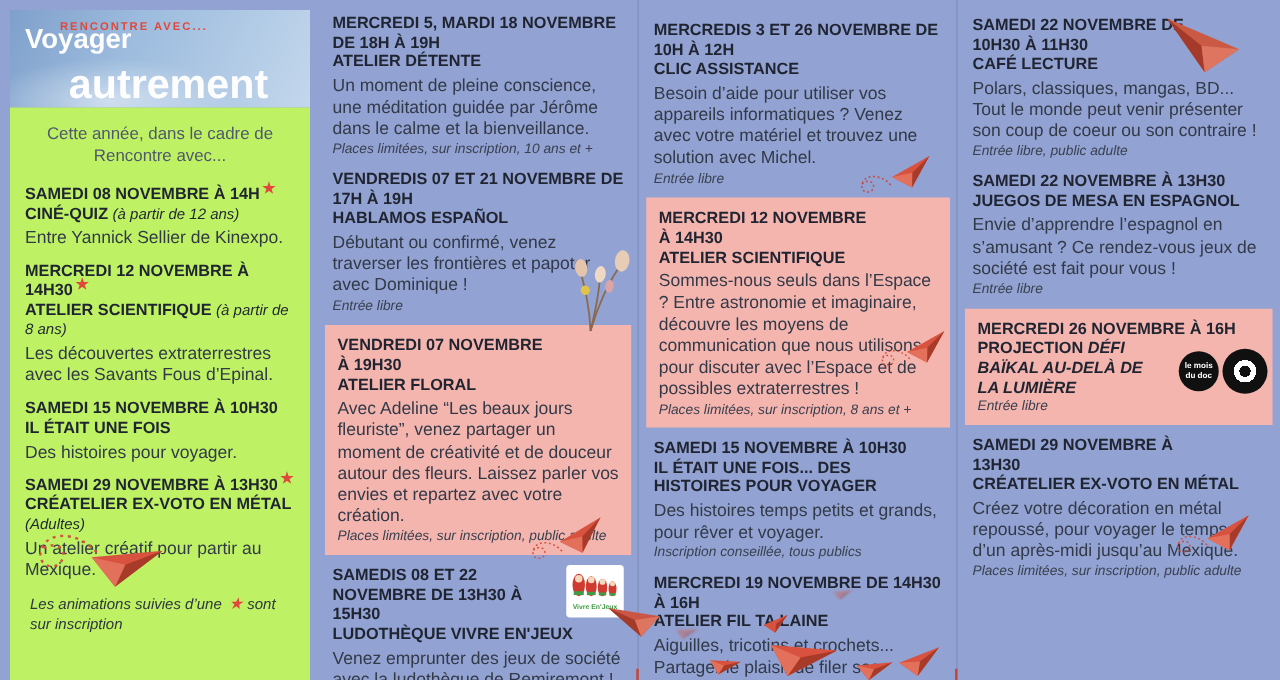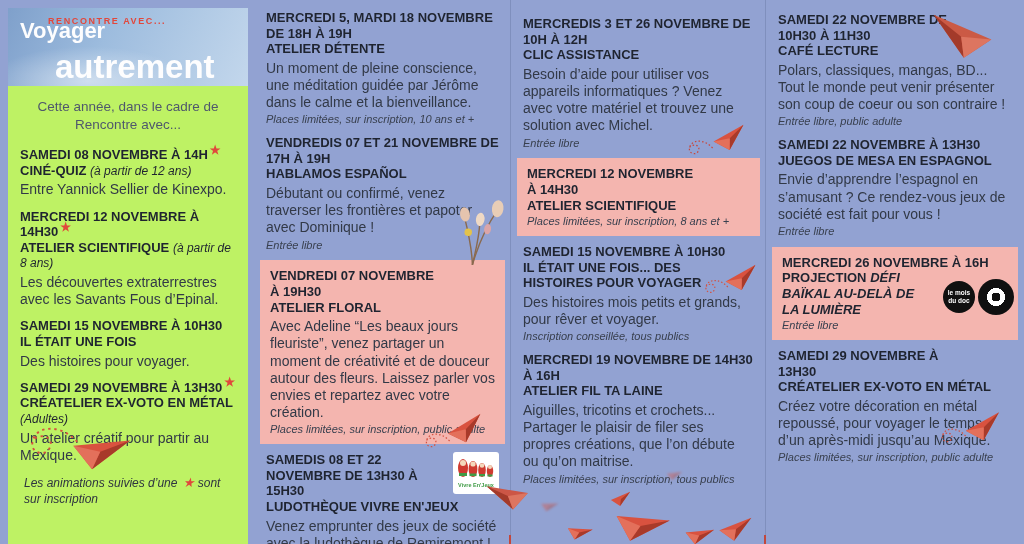--- a/index.html
+++ b/index.html
@@ -154,27 +154,28 @@
     <div class="event">
       <h3 class="date">MERCREDIS 3 ET 26 NOVEMBRE DE 10H À 12H</h3>
       <h4 class="title">CLIC ASSISTANCE</h4>
       <p class="body">Besoin d’aide pour utiliser vos appareils informatiques ? Venez avec votre matériel et trouvez une solution avec Michel.</p>
       <p class="meta">Entrée libre</p>
     </div>
 
     <div class="event pink">
       <h3 class="date" style="padding-right:56px;">MERCREDI 12 NOVEMBRE À 14H30</h3>
       <h4 class="title">ATELIER SCIENTIFIQUE</h4>
+      <p class="body">Sommes-nous seuls dans l’Espace ? Entre astronomie et imaginaire, découvre les moyens de communication que nous utilisons pour discuter avec l’Espace et de possibles extraterrestres !</p>
       <p class="meta">Places limitées, sur inscription, 8 ans et +</p>
     </div>
 
     <div class="event">
       <h3 class="date">SAMEDI 15 NOVEMBRE À 10H30</h3>
       <h4 class="title" style="padding-right:52px;">IL ÉTAIT UNE FOIS... DES HISTOIRES POUR VOYAGER</h4>
-      <p class="body">Des histoires mois petits et grands, pour rêver et voyager.</p>
+      <p class="body">Des histoires temps petits et grands, pour rêver et voyager.</p>
       <p class="meta">Inscription conseillée, tous publics</p>
     </div>
 
     <div class="event">
       <h3 class="date">MERCREDI 19 NOVEMBRE DE 14H30 À 16H</h3>
       <h4 class="title">ATELIER FIL TA LAINE</h4>
       <p class="body">Aiguilles, tricotins et crochets... Partager le plaisir de filer ses propres créations, que l’on débute ou qu’on maitrise.</p>
       <p class="meta">Places limitées, sur inscription, tous publics</p>
     </div>
   </div>

